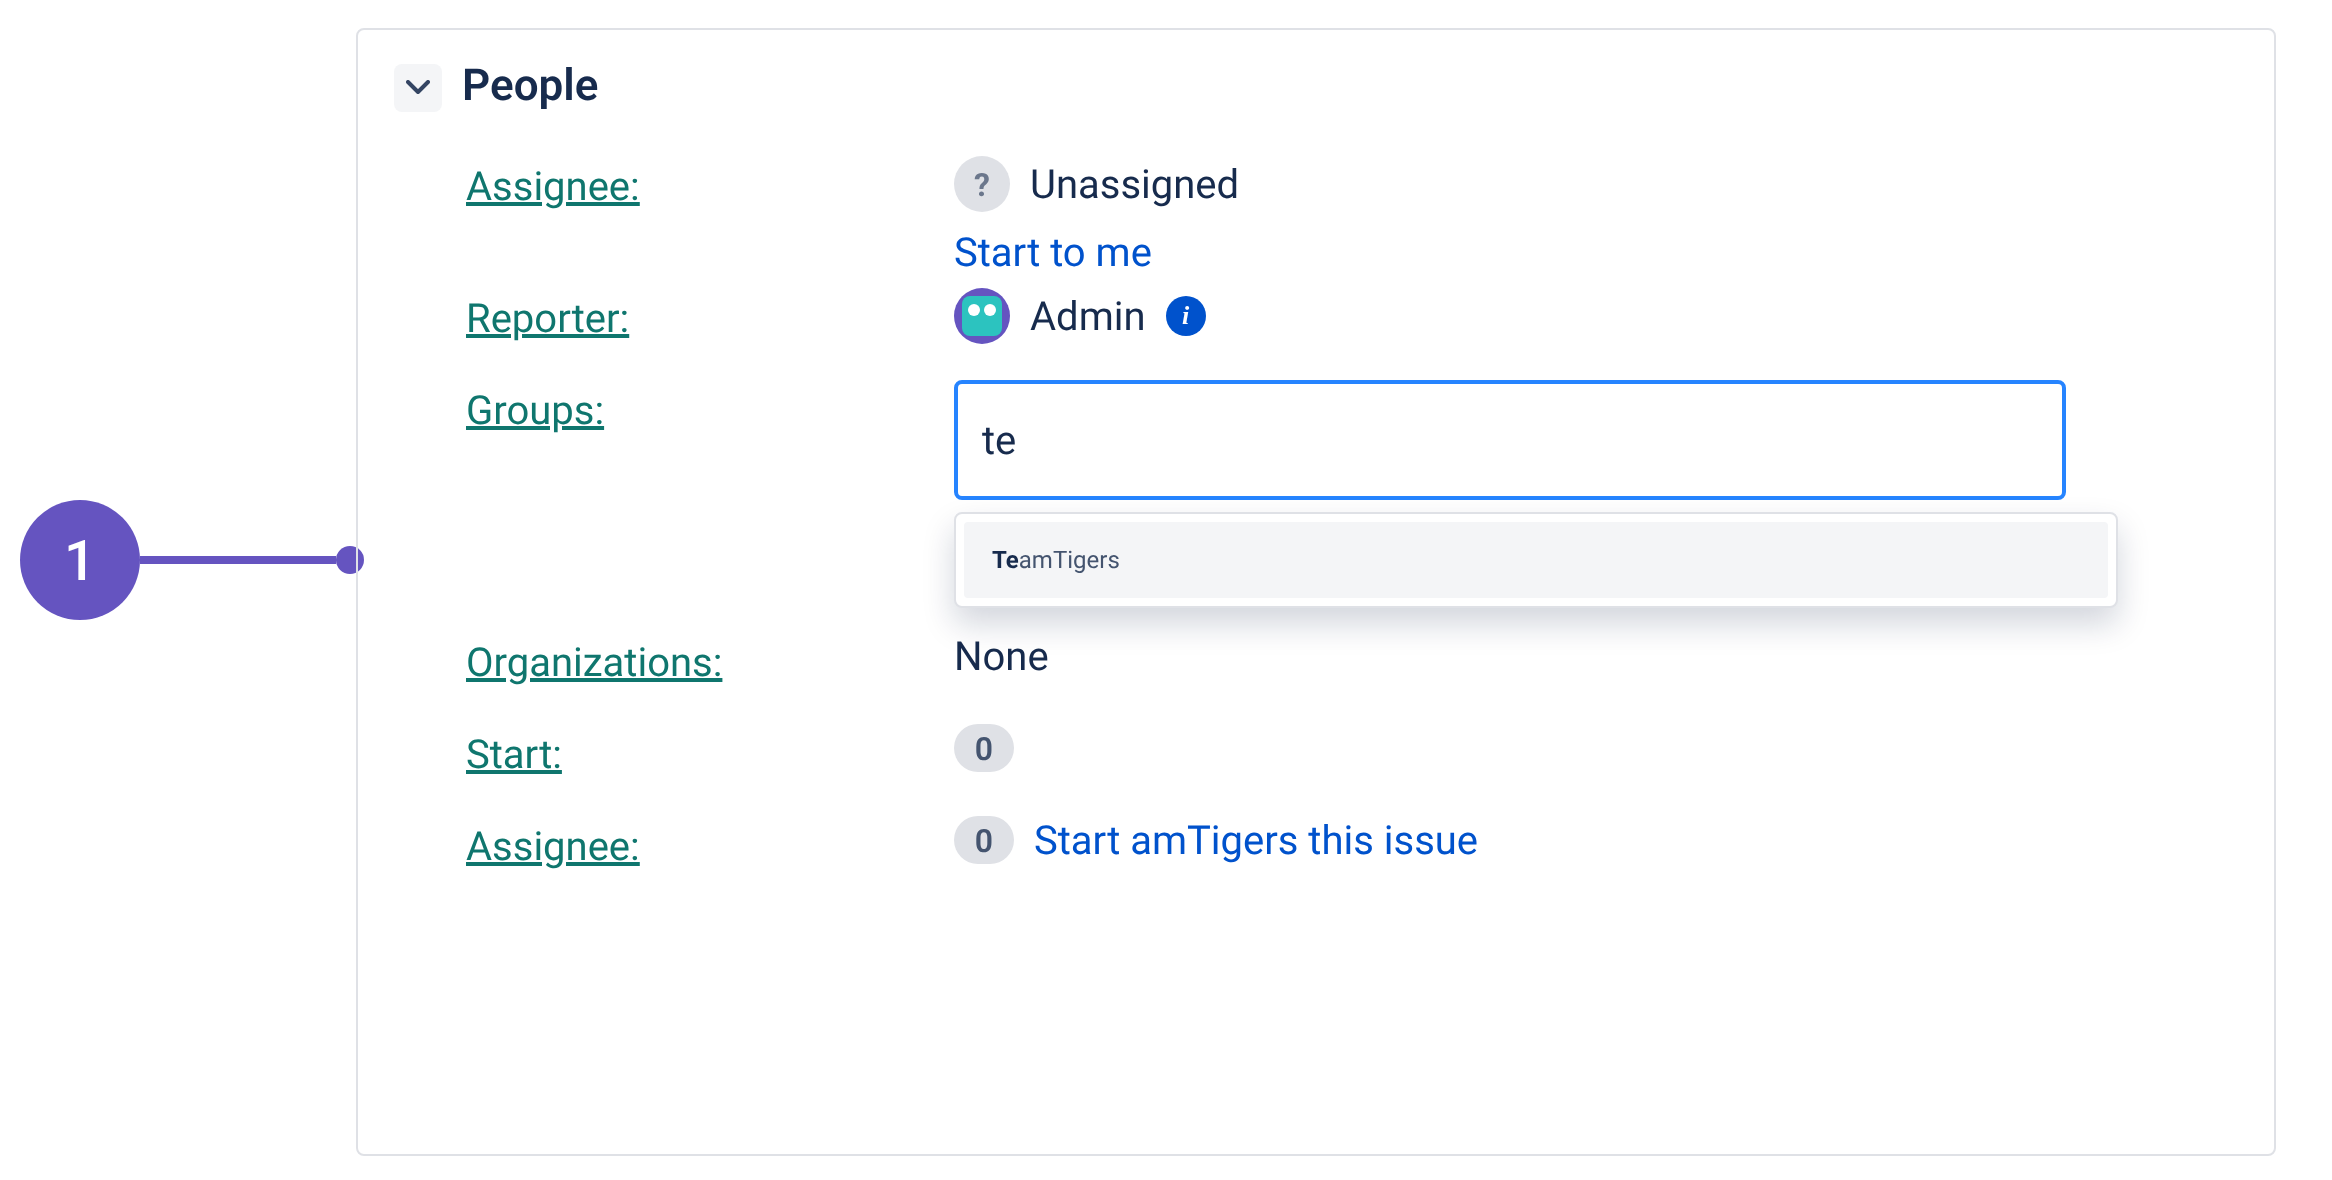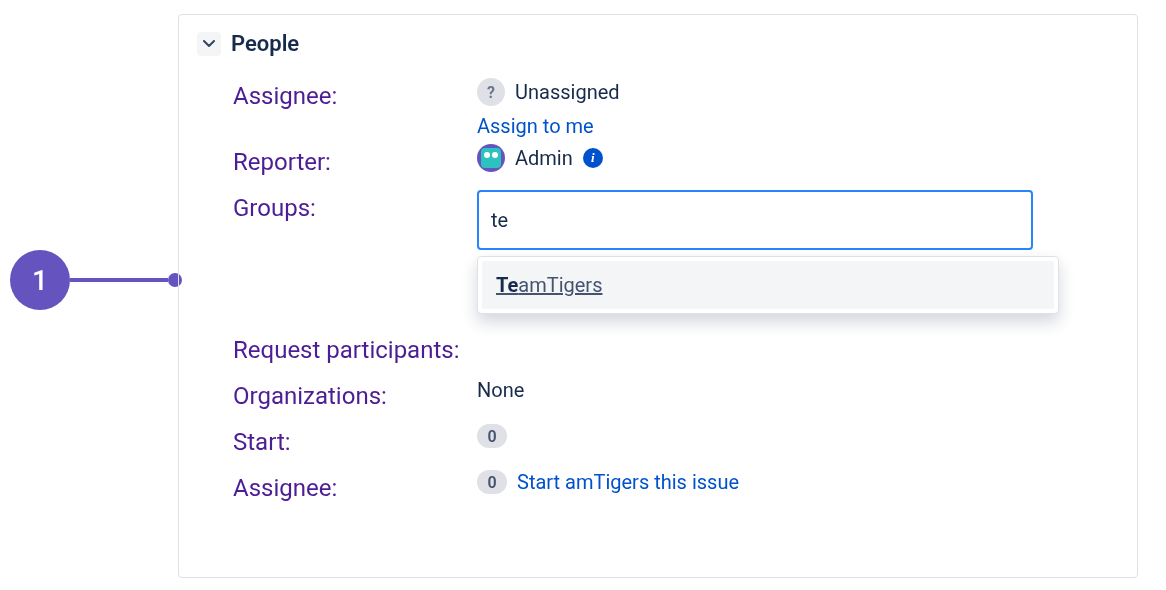--- a/index.html
+++ b/index.html
@@ -81,24 +81,25 @@
 
   .row {
     display: flex;
     align-items: flex-start;
     margin-bottom: 2px;
     min-height: 44px;
   }
   .row .label {
     width: 280px;
     padding-left: 36px;
-    color: #4c1d95;
-    font-size: 24px;
+    color: #0f766e;
+    font-size: 20px;
     padding-top: 6px;
     line-height: 1.35;
+    text-decoration: underline;
   }
   .row .value {
     flex: 1;
     padding-top: 4px;
     display: flex;
     flex-direction: column;
     gap: 8px;
     position: relative;
   }
   .value-line {
@@ -190,42 +191,41 @@
     border: 1px solid #dfe1e6;
     border-radius: 4px;
     box-shadow: 0 8px 16px rgba(9,30,66,0.18);
     padding: 4px;
     z-index: 5;
   }
   .dropdown-item {
     padding: 12px 14px;
     background: #f4f5f7;
     border-radius: 2px;
-    font-size: 20px;
+    font-size: 12px;
     color: #44546f;
     cursor: pointer;
-    text-decoration: underline;
   }
   .dropdown-item .match { font-weight: 700; color:#172b4d; }
 
   .badge {
     background: #dfe1e6;
     color: #44546f;
     border-radius: 12px;
     min-width: 30px;
     height: 24px;
     padding: 0 8px;
     display: inline-flex;
     align-items: center;
     justify-content: center;
     font-size: 16px;
     font-weight: 600;
   }
 
-  .row.groups { margin-bottom: 78px; }
+  .row.groups { margin-bottom: 62px; }
 </style>
 </head>
 <body>
 
 <div class="annotation">
   <div class="annotation-circle">
     <span>1</span>
   </div>
   <div class="annotation-line"></div>
   <div class="annotation-dot"></div>
@@ -243,21 +243,21 @@
   </div>
 
   <div class="row">
     <div class="label">Assignee:</div>
     <div class="value">
       <div class="value-line">
         <span class="avatar unassigned">?</span>
         <span>Unassigned</span>
       </div>
       <div class="value-line">
-        <span class="link">Assign to me</span>
+        <span class="link">Start to me</span>
       </div>
     </div>
   </div>
 
   <div class="row">
     <div class="label">Reporter:</div>
     <div class="value">
       <div class="value-line">
         <span class="avatar admin">
             <span class="owl"></span>
@@ -275,24 +275,20 @@
         <input class="groups-input" type="text" value="te" style="">
         <div class="dropdown">
           <div class="dropdown-item">
             <span class="match">Te</span><span>amTigers</span>
           </div>
         </div>
       </div>
     </div>
   </div>
 
-  <div class="row">
-    <div class="label">Request participants:</div>
-    <div class="value"></div>
-  </div>
 
   <div class="row">
     <div class="label">Organizations:</div>
     <div class="value">
       <div class="value-line">
         <span>None</span>
       </div>
     </div>
   </div>
 

